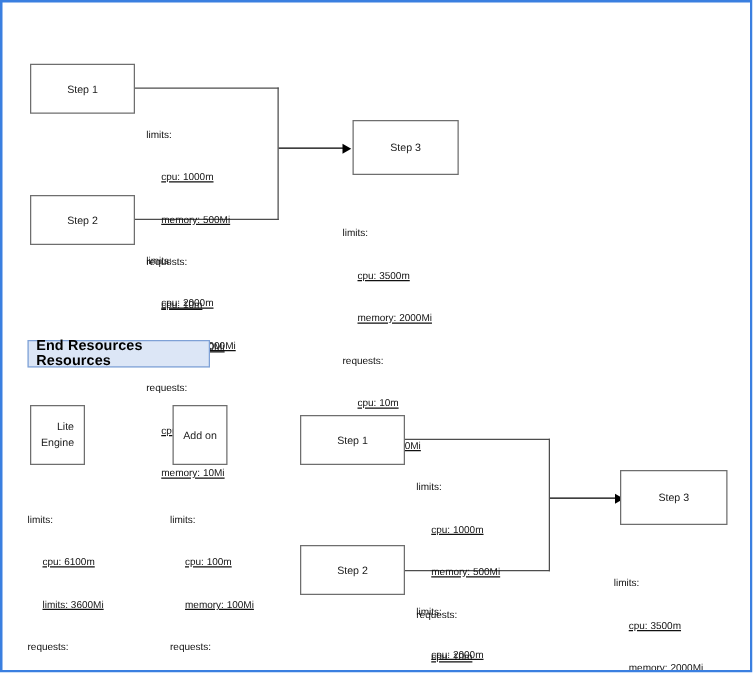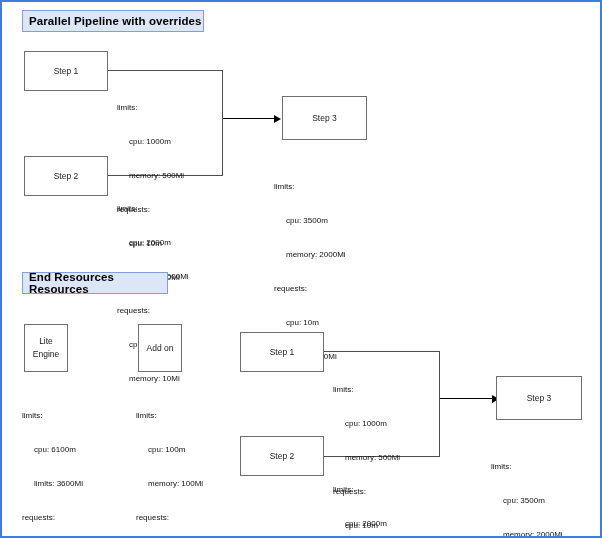--- a/index.html
+++ b/index.html
@@ -35,33 +35,34 @@
   .node-box {
     position: absolute;
     background: #ffffff;
     border: 1.4px solid #6e6e6e;
     box-sizing: border-box;
     display: flex;
     align-items: center;
     justify-content: center;
     font-size: 8.5px;
     color: #1a1a1a;
-    text-align: center;
+    text-align: right;
     line-height: 1.5;
   }
   .res-block {
     position: absolute;
     font-size: 8px;
     color: #111111;
     line-height: 1.42;
     white-space: pre;
   }
   .res-block .indent {
     padding-left: 12px;
     display: block;
+    text-decoration: underline;
   }
   .res-block .key {
     display: block;
   }
   .line-h {
     position: absolute;
     background: #4d4d4d;
     height: 1.2px;
   }
   .line-v {
@@ -81,23 +82,20 @@
     border-top: 4px solid transparent;
     border-bottom: 4px solid transparent;
     border-left: 7px solid #000000;
   }
 </style>
 </head>
 <body>
 
 <div id="canvas">
 
-  <div class="section-header" style="left:20px; top:8px; width:182px; height:22px;">
-    <span>Parallel Pipeline with  overrides</span>
-  </div>
 
   <div class="line-h" style="left:105px; top:68px; width:116px;"></div>
   <div class="line-h" style="left:105px; top:173px; width:116px;"></div>
   <div class="line-v" style="left:220px; top:68px; height:106px;"></div>
   <div class="arrow-line" style="left:221px; top:116px; width:52px;"></div>
   <div class="arrow-head" style="left:272px; top:113px;"></div>
 
   <div class="node-box" style="left:22px; top:49px; width:84px; height:40px;">
     <span>Step 1</span>
   </div>

